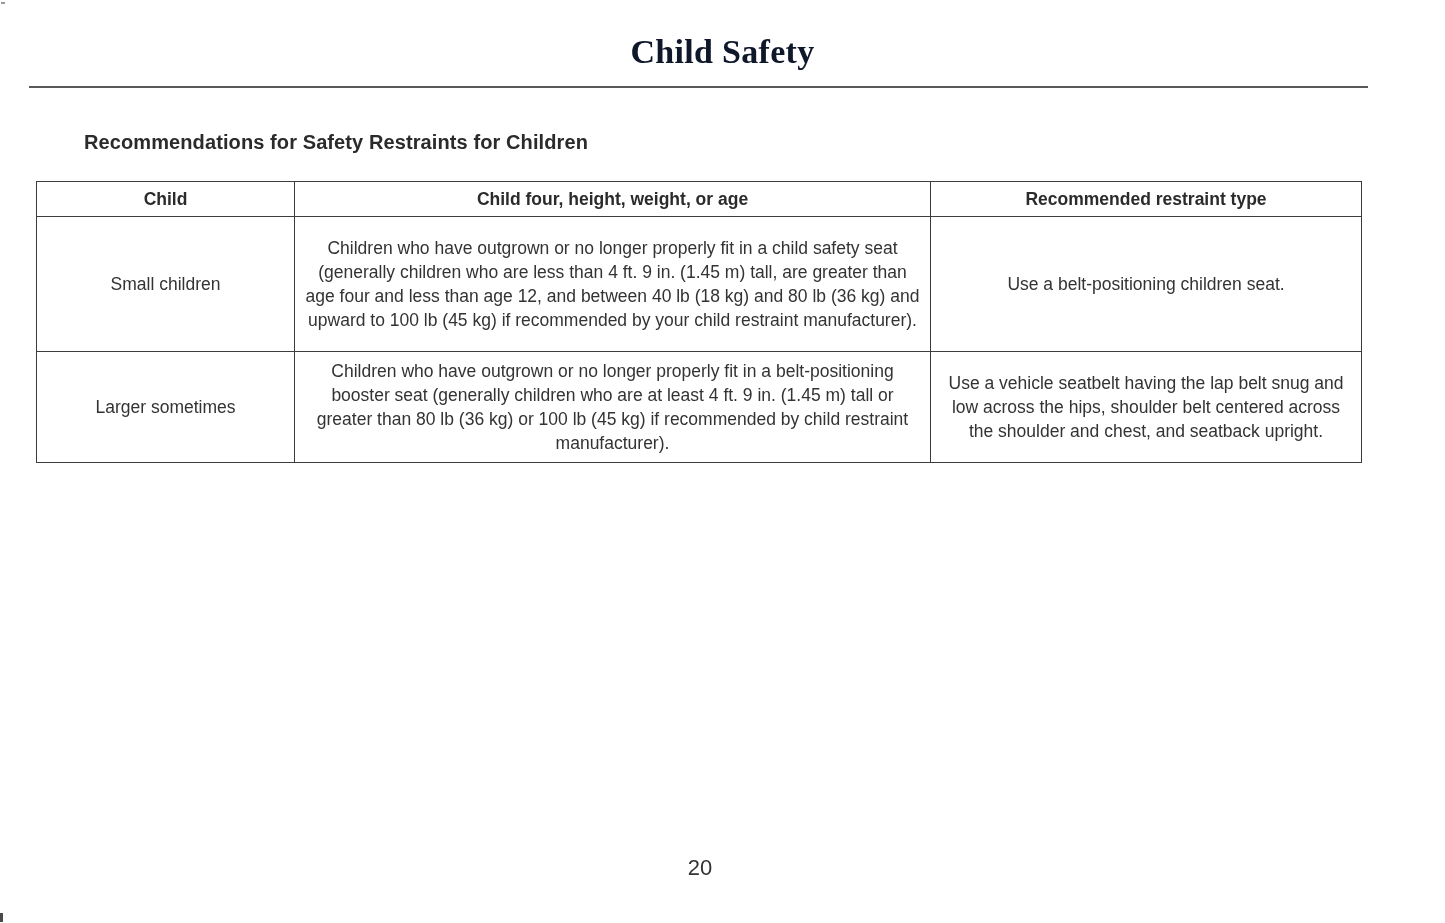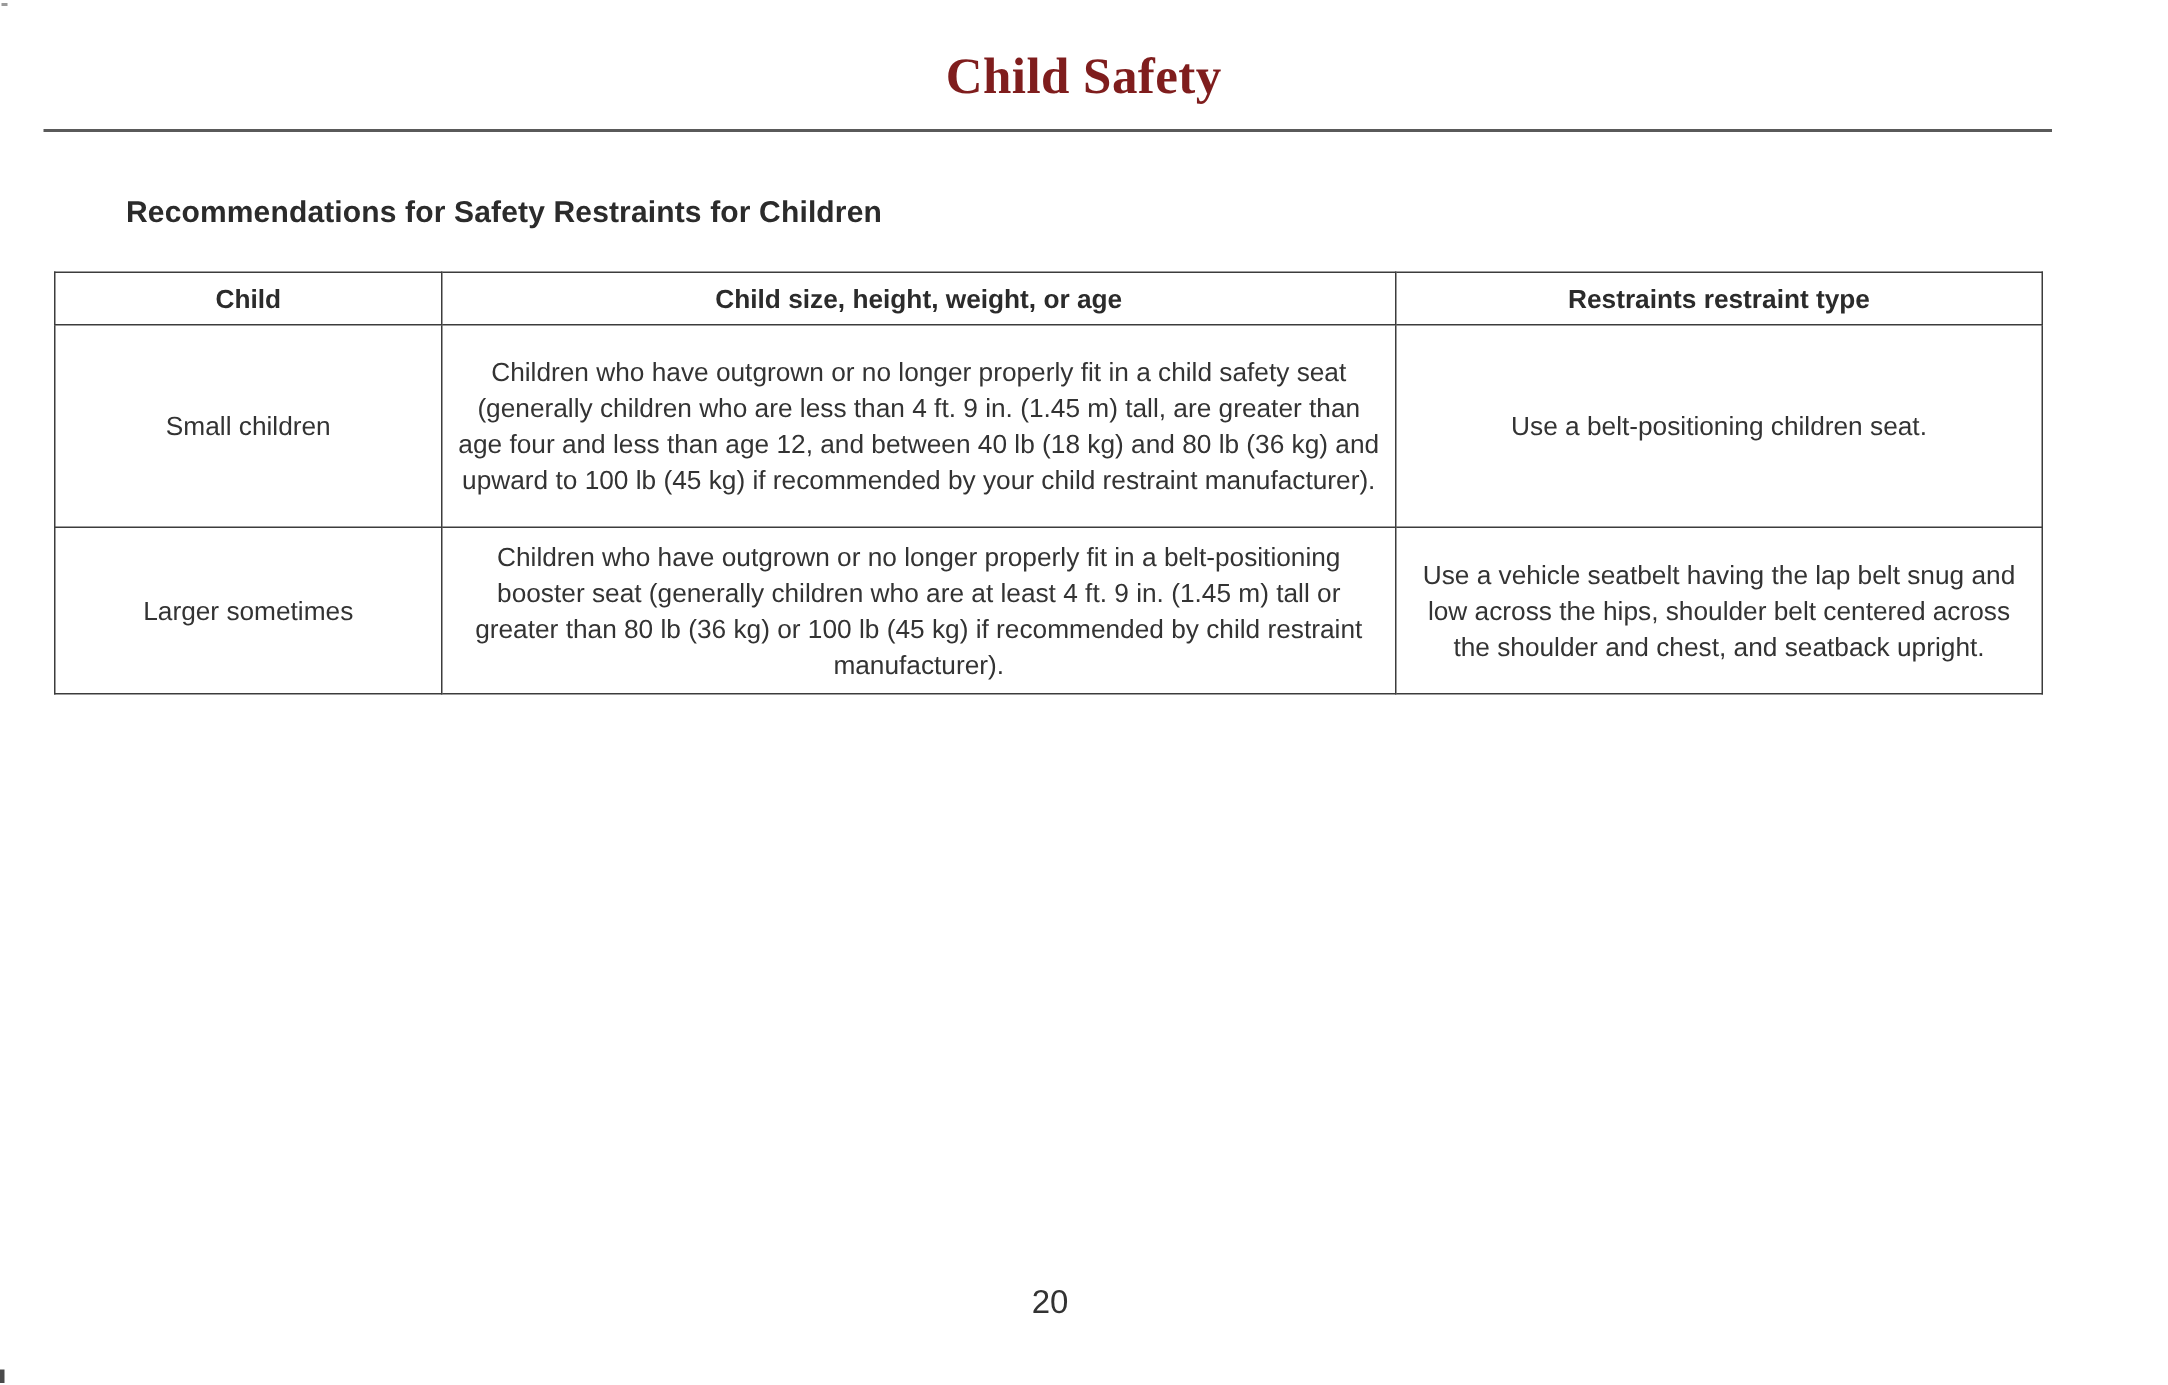--- a/index.html
+++ b/index.html
@@ -17,21 +17,21 @@
   }
   .doc-title {
     position: absolute;
     top: 33px;
     left: 0;
     width: 100%;
     text-align: center;
     font-family: "Liberation Serif", "DejaVu Serif", serif;
     font-size: 34px;
     font-weight: 600;
-    color: #7f1d1d;
+    color: #0f172a;
     letter-spacing: 0.3px;
   }
   .title-rule {
     position: absolute;
     top: 86px;
     left: 29px;
     width: 1339px;
     height: 2px;
     background: #5a5a5a;
   }
@@ -110,22 +110,22 @@
 
 <table class="restraint-table">
   <colgroup>
     <col style="width:258px">
     <col style="width:636px">
     <col style="width:431px">
   </colgroup>
   <tbody>
     <tr class="header-row">
       <th>Child</th>
-      <th>Child size, height, weight, or age</th>
-      <th>Restraints restraint type</th>
+      <th>Child four, height, weight, or age</th>
+      <th>Recommended restraint type</th>
     </tr>
     <tr class="row-small">
       <td>Small children</td>
       <td>Children who have outgrown or no longer properly fit in a child safety seat (generally children who are less than 4 ft. 9 in. (1.45 m) tall, are greater than age four and less than age 12, and between 40 lb (18 kg) and 80 lb (36 kg) and upward to 100 lb (45 kg) if recommended by your child restraint manufacturer).</td>
       <td>Use a belt-positioning children seat.</td>
     </tr>
     <tr class="row-larger">
       <td>Larger sometimes</td>
       <td>Children who have outgrown or no longer properly fit in a belt-positioning booster seat (generally children who are at least 4 ft. 9 in. (1.45 m) tall or greater than 80 lb (36 kg) or 100 lb (45 kg) if recommended by child restraint manufacturer).</td>
       <td>Use a vehicle seatbelt having the lap belt snug and low across the hips, shoulder belt centered across the shoulder and chest, and seatback upright.</td>

